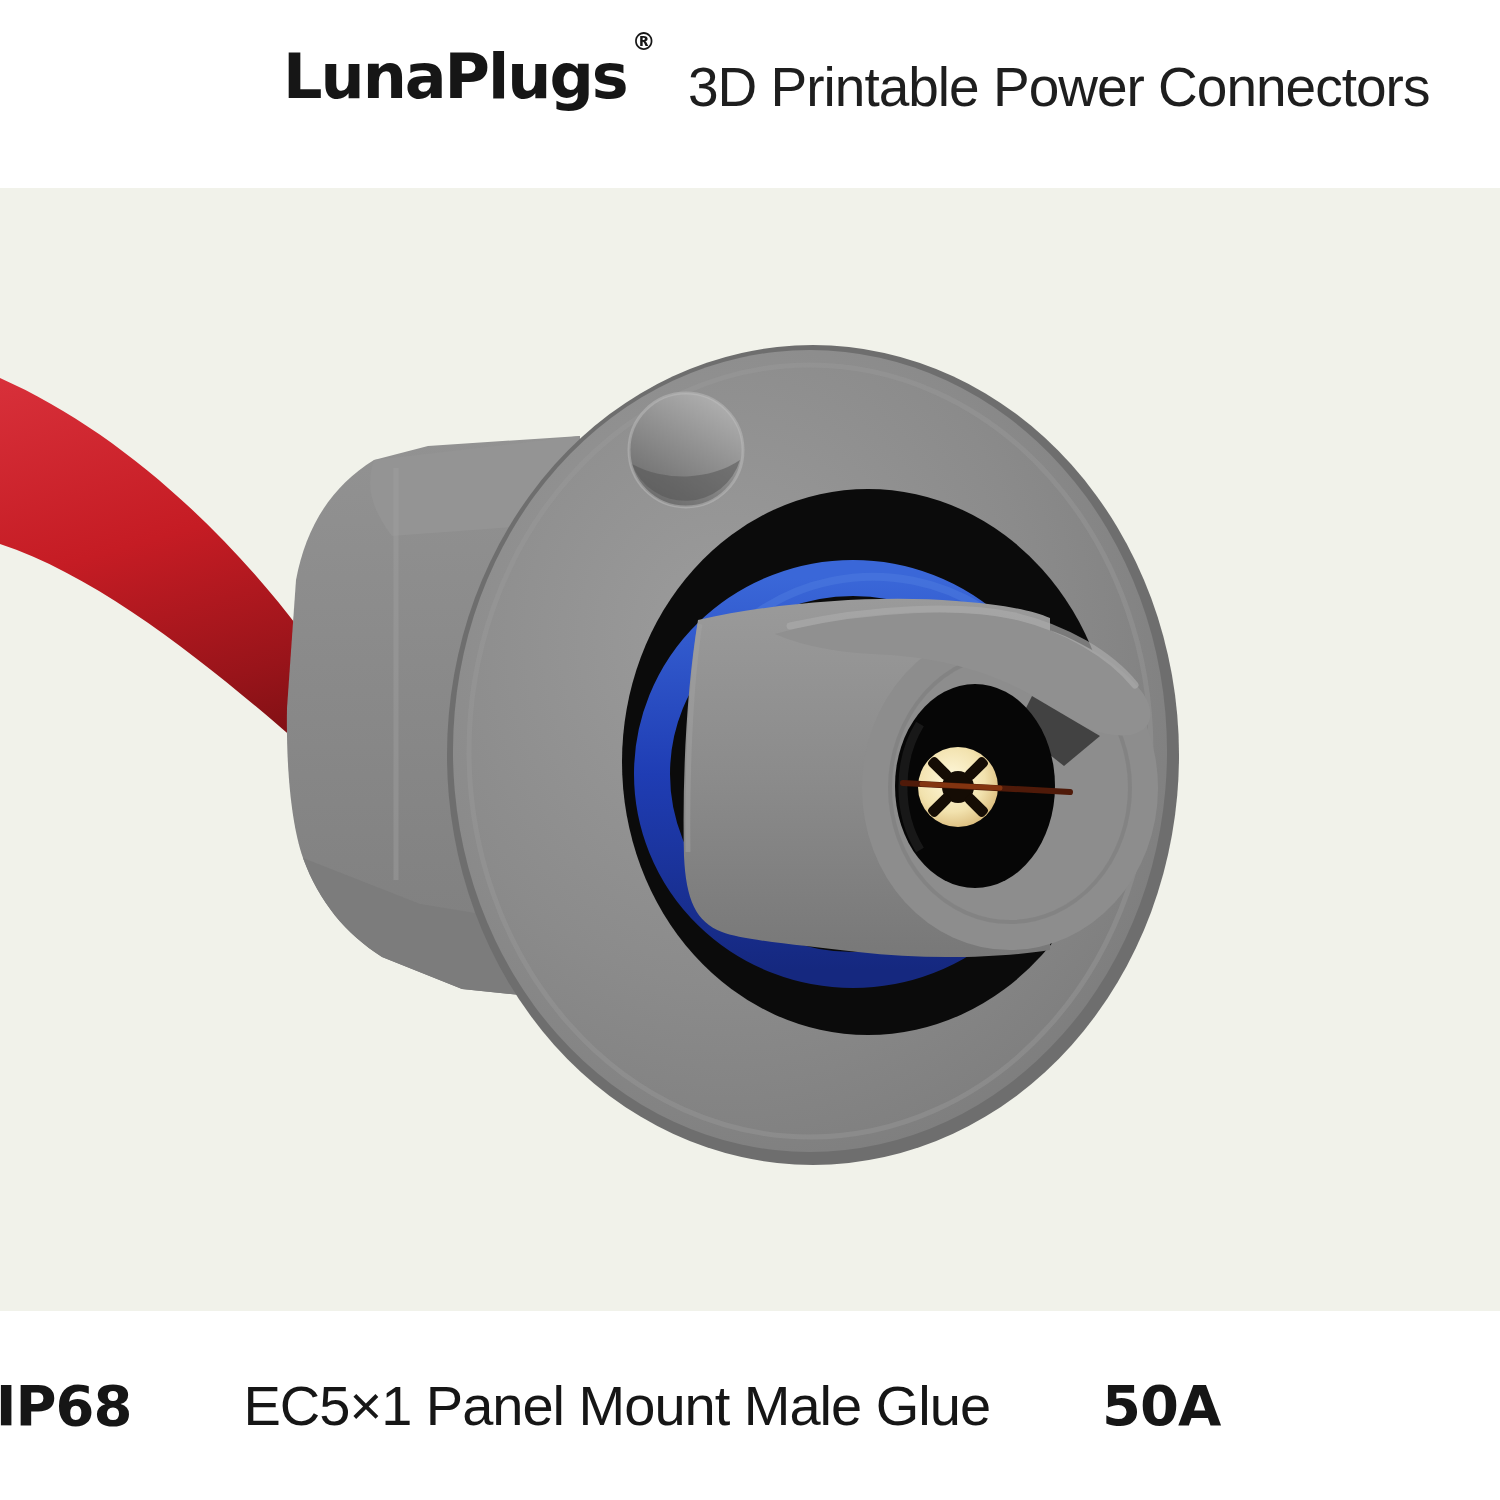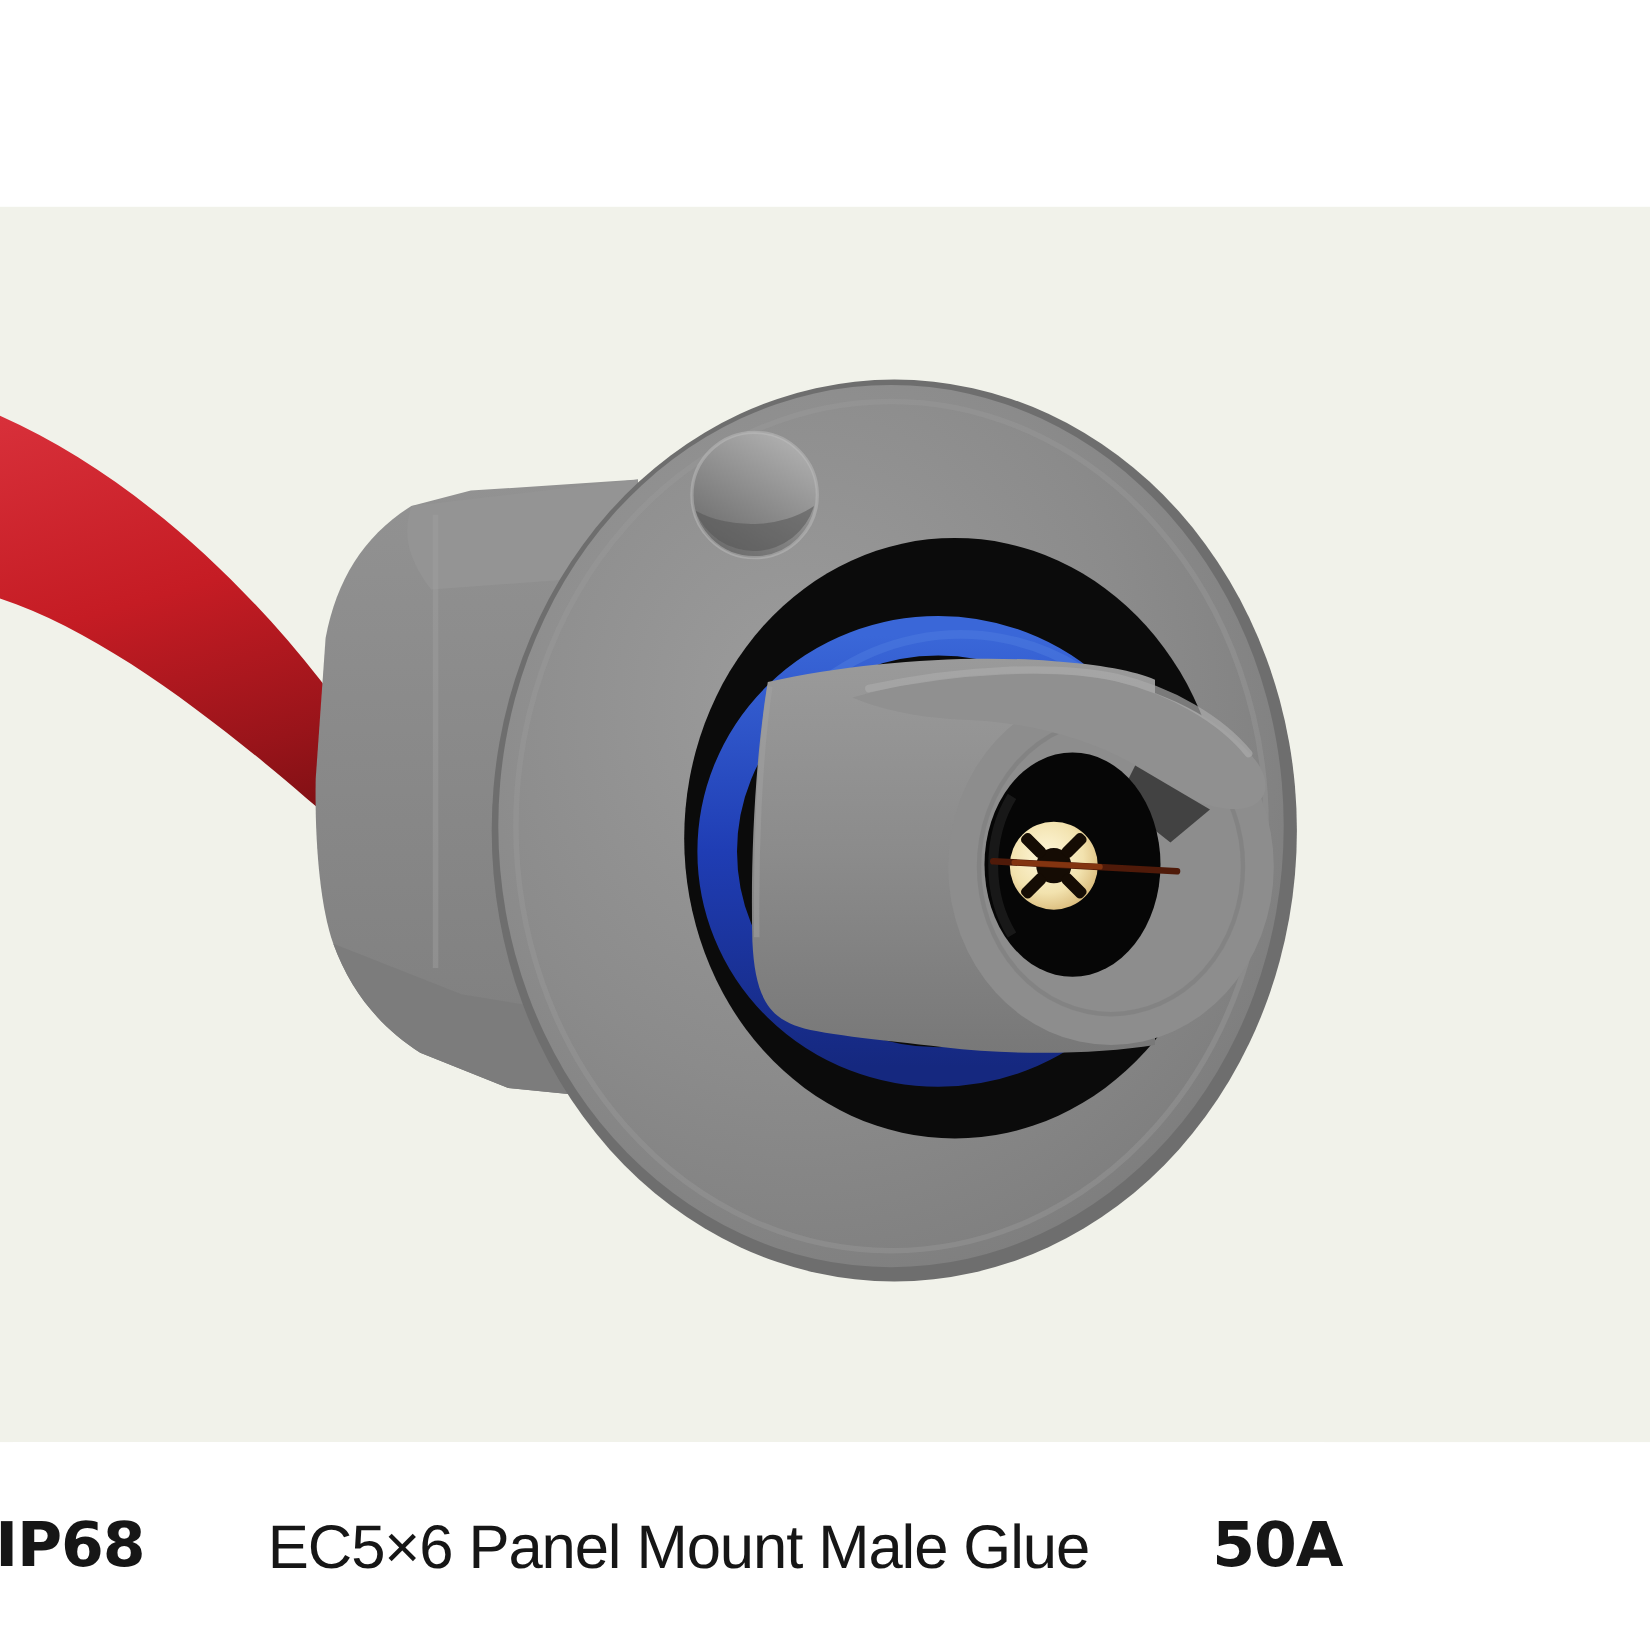--- a/index.html
+++ b/index.html
@@ -27,20 +27,22 @@
   .spec{font-size:56px;color:var(--text,#161616);letter-spacing:-1px;white-space:nowrap;line-height:1;}
   .spec.bold{font-family:"DejaVu Sans",sans-serif;font-weight:700;}
   .vdiv{width:4px;height:64px;background:#141414;}
 </style>
 </head>
 <body>
 
 <div class="page">
 
   <header class="header">
+    <div class="product-line"><span>LunaPlugs</span><sup>®</sup></div>
+    <div class="tagline">3D Printable Power Connectors</div>
   </header>
 
   <main class="stage">
     <svg viewBox="0 0 1500 1123" aria-hidden="true">
       <defs>
         <linearGradient id="cableGrad" x1="0" y1="0" x2="0.25" y2="1">
           <stop offset="0" stop-color="#d8303a"></stop>
           <stop offset="0.45" stop-color="#c51c24"></stop>
           <stop offset="0.8" stop-color="#99141a"></stop>
           <stop offset="1" stop-color="#7c0f13"></stop>
@@ -161,18 +163,18 @@
       <g>
         <path d="M 903,595 L 1070,604" stroke="#4f1a09" stroke-width="6" stroke-linecap="round" fill="none"></path>
         <path d="M 922,596 L 1000,600" stroke="#8c3a12" stroke-width="5" stroke-linecap="round" fill="none" opacity="0.85"></path>
       </g>
     </svg>
   </main>
 
   <footer class="footer">
     <span class="spec bold">IP68</span>
     <span class="vdiv"></span>
-    <span class="spec">EC5×6 Panel Mount Male Glue</span>
+    <span class="spec">EC5×1 Panel Mount Male Glue</span>
     <span class="vdiv"></span>
     <span class="spec bold">50A</span>
   </footer>
 
 </div>
 
 </body></html>

